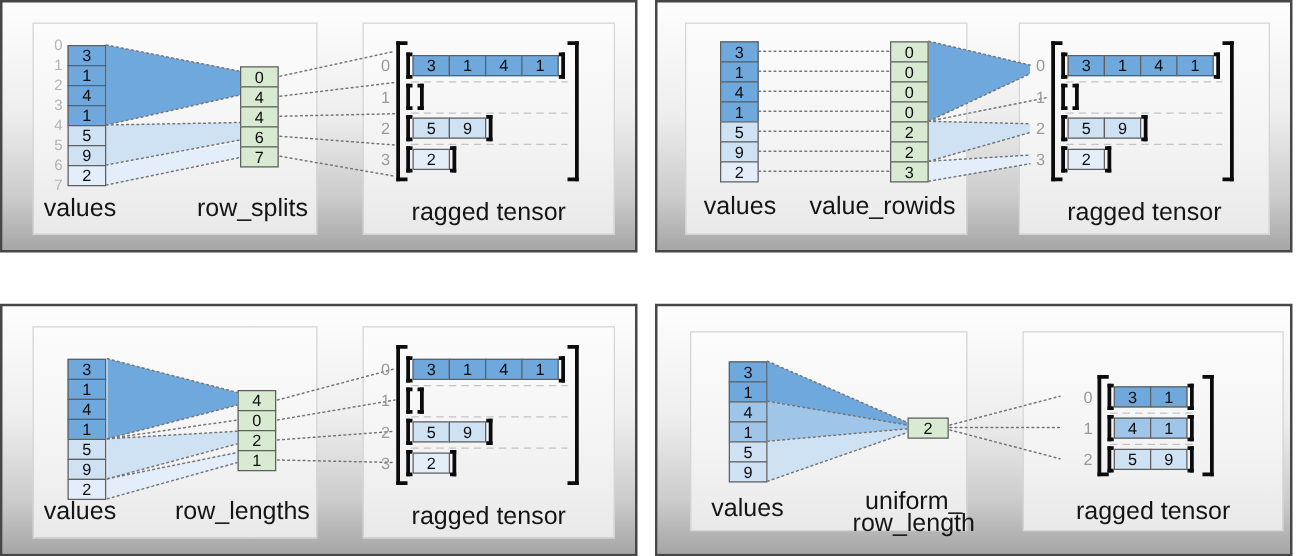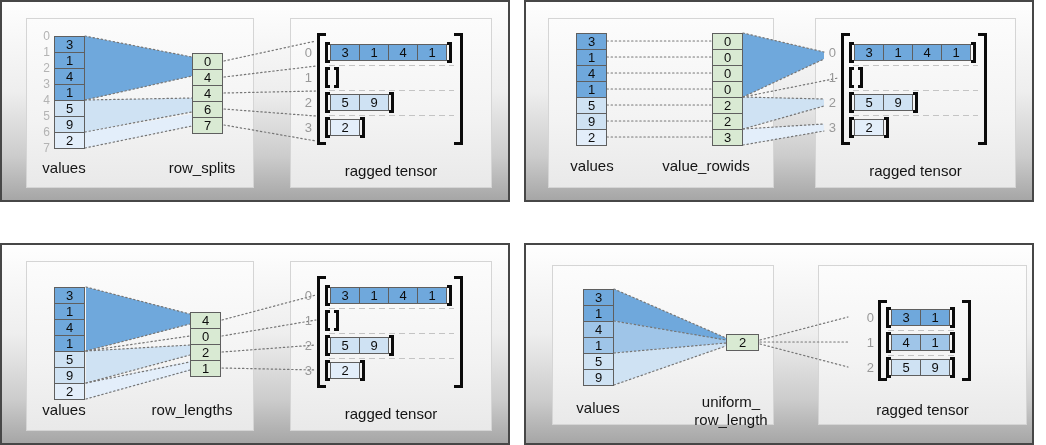--- a/index.html
+++ b/index.html
@@ -17,21 +17,21 @@
   .cell{box-sizing:border-box;width:31px;height:17px;border:1px solid var(--cell-border);
      display:flex;align-items:center;justify-content:center;font-size:13px;color:#0d0d0d;}
   .col .cell{margin-top:-1px;} .col .cell:first-child{margin-top:0;}
   .c1{background:var(--blue-dark);} .c2{background:var(--blue-medium);}
   .c3{background:var(--blue-light);} .c4{background:var(--blue-xlight);}
   .cg{background:var(--green);}
   .idx{position:absolute;width:20px;height:16px;line-height:16px;text-align:right;
      font-size:12px;color:var(--index-gray);}
   .rlbl{position:absolute;width:18px;height:17px;line-height:17px;text-align:right;
      font-size:13px;color:var(--row-label-gray);}
-  .lbl{position:absolute;height:17px;line-height:17px;text-align:center;font-size:15px;color:#141414;}
+  .lbl{position:absolute;height:17px;line-height:17px;text-align:center;font-size:20px;color:#141414;}
   .lbl.b{font-weight:400;}
   .bigb{position:absolute;width:9px;box-sizing:border-box;}
   .bigb.l{border:3px solid #0b0b0b;border-right:none;}
   .bigb.r{border:3px solid #0b0b0b;border-left:none;}
   .rrow{position:absolute;display:flex;align-items:center;height:21px;}
   .cap{width:5px;height:21px;box-sizing:border-box;flex:none;}
   .cap.l{border:3px solid #0b0b0b;border-right:none;}
   .cap.r{border:3px solid #0b0b0b;border-left:none;}
   .rrow .cell{width:30px;margin-top:0;flex:none;}
   .rrow .cell + .cell{margin-left:-1px;}

